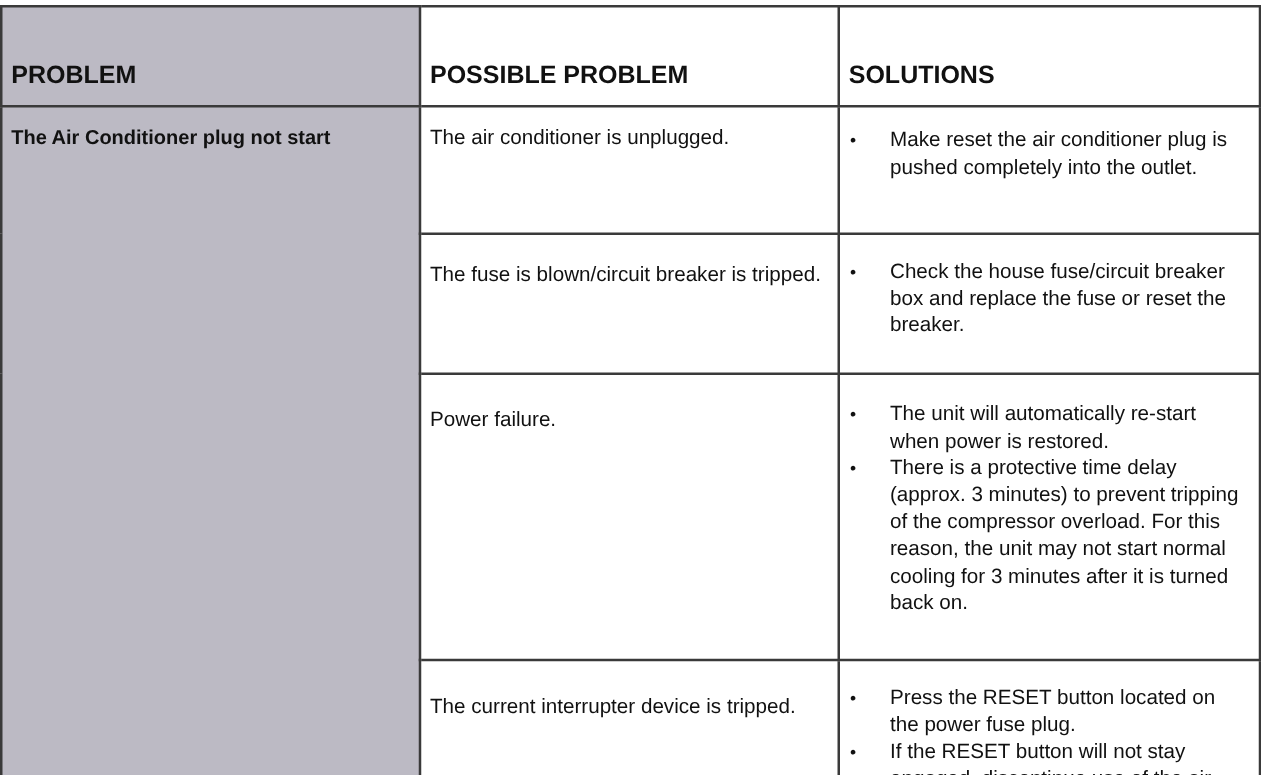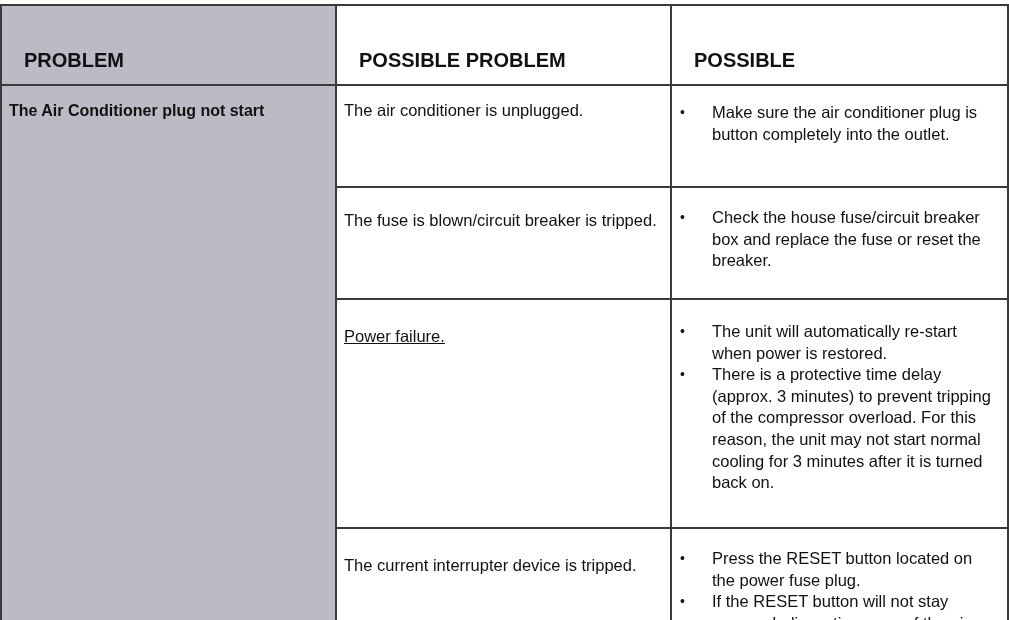--- a/index.html
+++ b/index.html
@@ -19,21 +19,21 @@
   }
   .col1 { width: 335px; }
   .col2 { width: 335px; }
   .col3 { width: 337px; }
   .hdr th {
     height: 66px;
     text-align: left;
     vertical-align: bottom;
     font-size: 20px;
     font-weight: bold;
-    padding: 0 6px 12px 22px;
+    padding: 0 6px 12px 7px;
   }
   .hdr th.problem-hdr { background: #bcbac4; }
   .problem-cell {
     background: #bcbac4;
     font-weight: bold;
     font-size: 16px;
     padding: 16px 6px 0 7px !important;
   }
   .cause {
     font-size: 16.5px;
@@ -51,49 +51,49 @@
   .sol li .bullet {
     position: absolute; left: 2px; top: 0;
     font-size: 14px;
   }
   .r1 td { height: 84px; }
   .r2 td { height: 88px; }
   .r3 td { height: 201px; }
   .r4 td { height: 168px; }
   .r2 .cause { padding-top: 22px !important; border-radius: 28px; }
   .r2 .sol { padding-top: 19px !important; }
-  .r3 .cause { padding-top: 26px !important; text-decoration: underline; }
+  .r3 .cause { padding-top: 26px !important; }
   .r3 .sol { padding-top: 21px !important; }
   .r4 .cause { padding-top: 26px !important; }
   .r4 .sol { padding-top: 19px !important; }
 </style>
 </head>
 <body>
 
 <table class="tbl">
   <colgroup>
     <col class="col1">
       <col class="col2">
       <col class="col3">
   </colgroup>
   <tbody>
       <tr class="hdr">
     <th class="problem-hdr">PROBLEM</th>
     <th>POSSIBLE PROBLEM</th>
-    <th>POSSIBLE</th>
+    <th>SOLUTIONS</th>
   </tr>
 
   <tr class="r1">
     <td class="problem-cell" rowspan="4">
       <span>The Air Conditioner plug not start</span>
     </td>
     <td class="cause">The air conditioner is unplugged.</td>
     <td class="sol">
       <ul>
-        <li><span class="bullet">•</span><span>Make sure the air conditioner plug is button completely into the outlet.</span></li>
+        <li><span class="bullet">•</span><span>Make reset the air conditioner plug is pushed completely into the outlet.</span></li>
       </ul>
     </td>
   </tr>
 
   <tr class="r2">
     <td class="cause">The fuse is blown/circuit breaker is tripped.</td>
     <td class="sol">
       <ul>
         <li><span class="bullet">•</span><span>Check the house fuse/circuit breaker box and replace the fuse or reset the breaker.</span></li>
       </ul>

